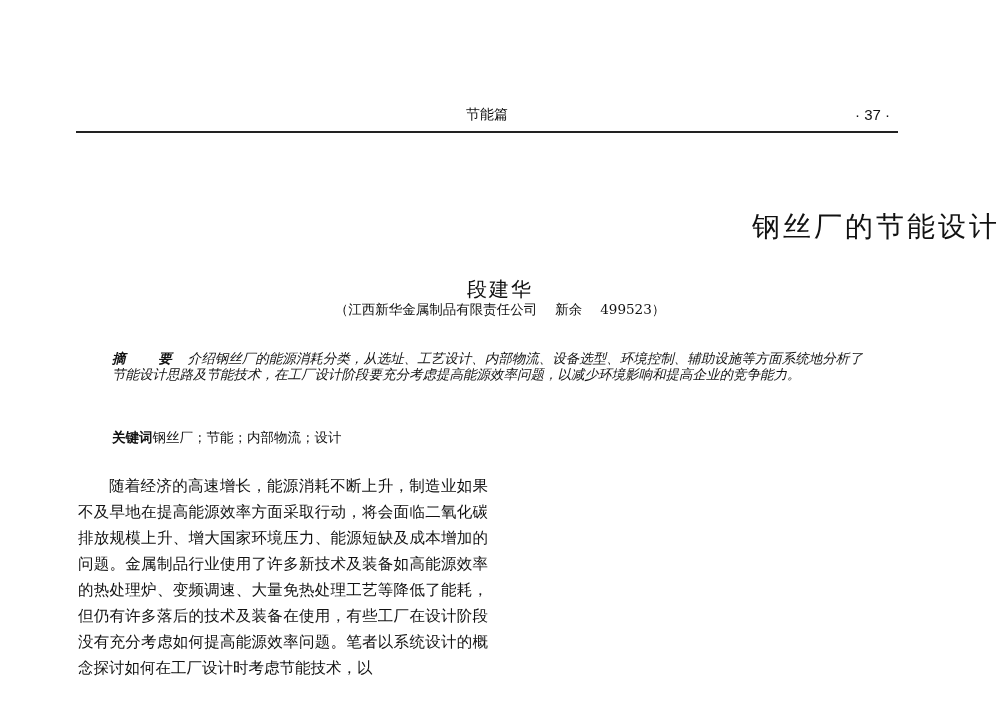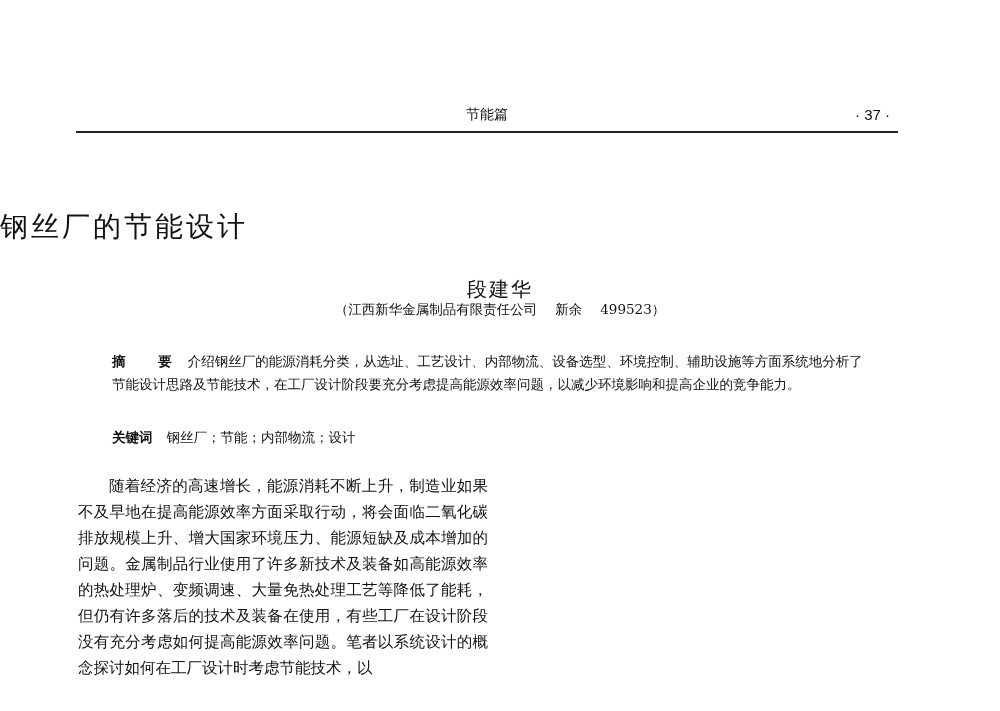--- a/index.html
+++ b/index.html
@@ -22,47 +22,46 @@
   .page-number {
     position: absolute; right: 8px; top: 0; font-size: 15px;
     font-family: "Liberation Sans", sans-serif;
   }
   .head-rule {
     position: absolute; top: 131px; left: 76px; width: 822px; height: 2px;
     background: #222;
   }
   .title {
     position: absolute; top: 208px; left: 0; width: 1000px;
-    text-align: left; font-size: 28px; letter-spacing: 3px;
+    text-align: right; font-size: 28px; letter-spacing: 3px;
     font-family: "DejaVu Sans", sans-serif;
   }
   .author {
     position: absolute; top: 276px; left: 0; width: 1000px;
     text-align: center; font-size: 20px; letter-spacing: 2px;
   }
   .affiliation {
     position: absolute; top: 301px; left: 0; width: 1000px;
     text-align: center; font-size: 13.5px;
   }
   .affiliation .gap { display: inline-block; width: 18px; }
   .abstract {
     position: absolute; top: 350px; left: 112px; width: 760px;
-    font-size: 13.5px; line-height: 23px;
+    font-size: 13.5px; line-height: 16px; font-style: italic;
   }
   .abstract .label {
     font-family: "DejaVu Sans", sans-serif; font-weight: bold;
     letter-spacing: 14px; margin-right: 2px;
   }
   .keywords {
     position: absolute; top: 427px; left: 112px; width: 760px;
     font-size: 13.5px; line-height: 20px;
   }
   .keywords .label {
     font-family: "DejaVu Sans", sans-serif; font-weight: bold;
-    margin-right: 14px;
   }
   .col {
     position: absolute; top: 473px; width: 410px;
     font-size: 15.5px; line-height: 26px; text-align: justify;
   }
   .col.left { left: 78px; }
   .col.right { left: 503px; }
   .col p { margin: 0; }
   .col p.indent { text-indent: 2em; }
 </style>

